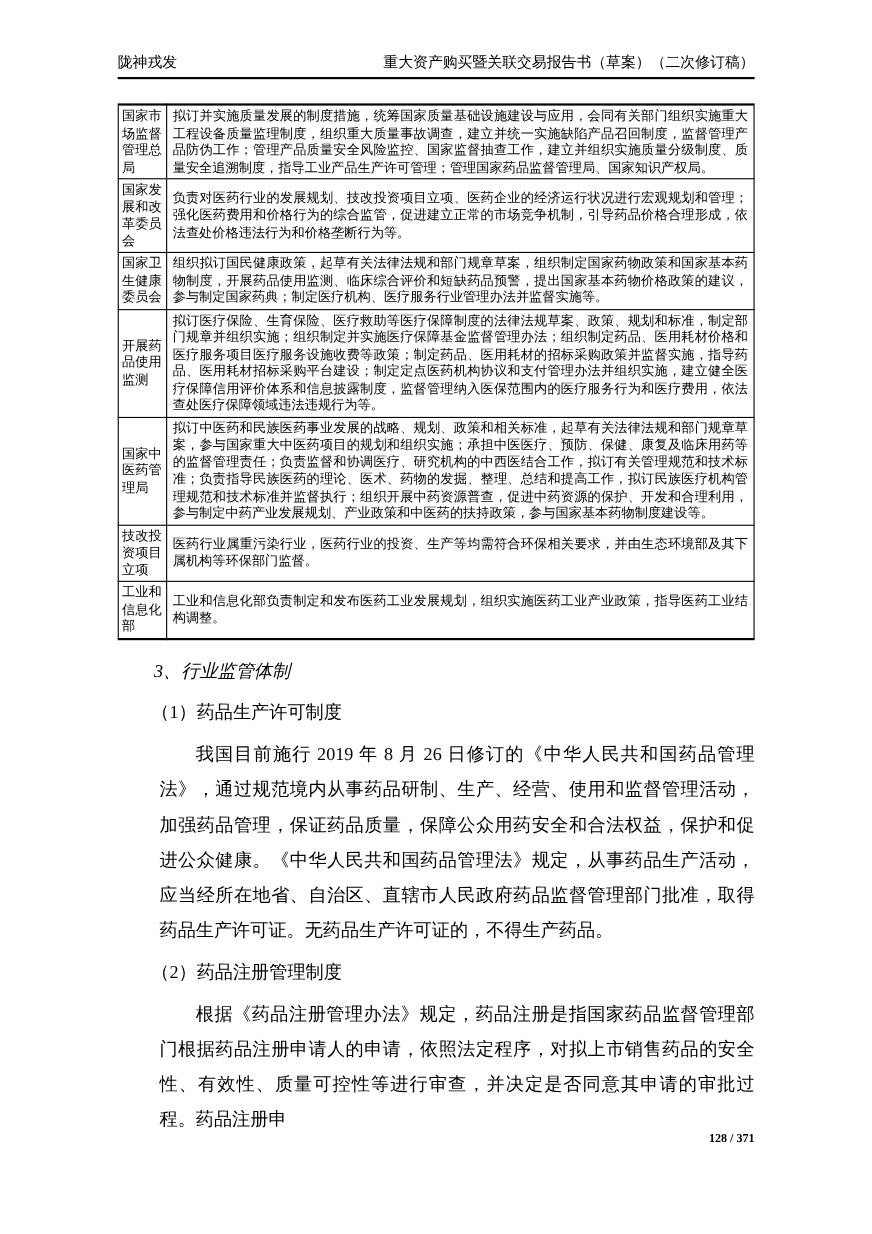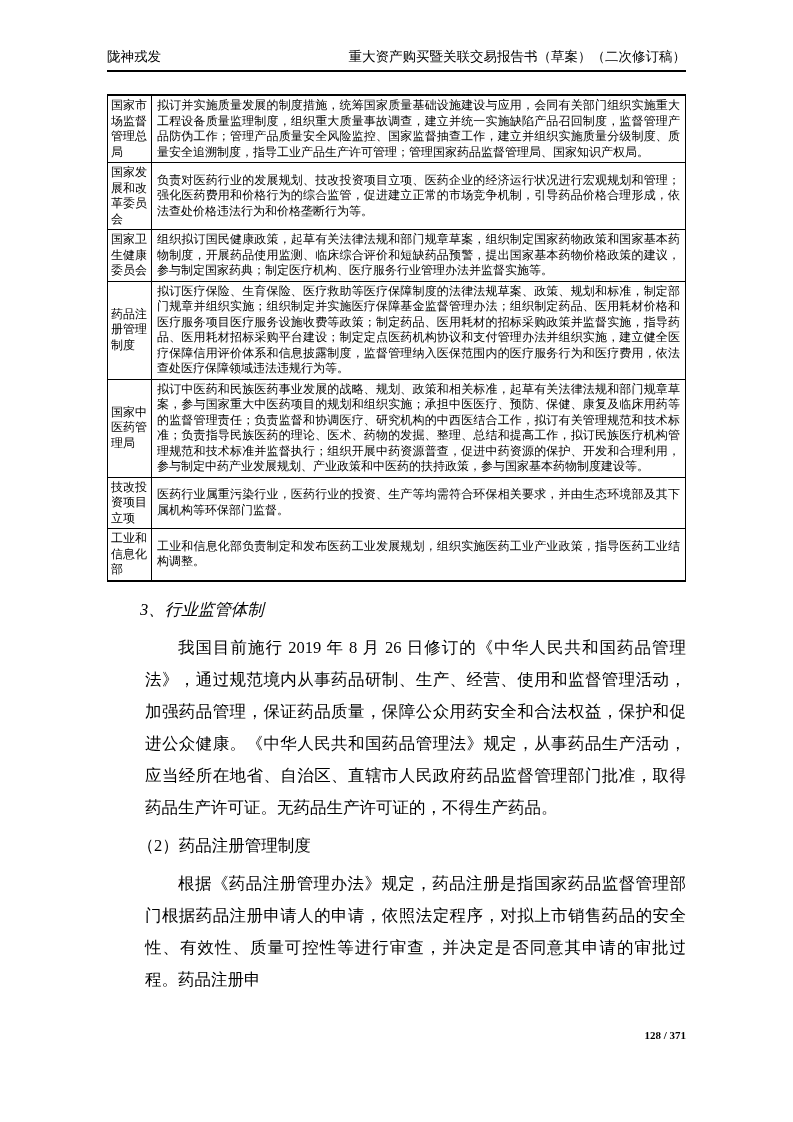--- a/index.html
+++ b/index.html
@@ -98,40 +98,41 @@
       </tr>
       <tr>
         <td class="agency">国家发展和改革委员会</td>
         <td class="duty">负责对医药行业的发展规划、技改投资项目立项、医药企业的经济运行状况进行宏观规划和管理；强化医药费用和价格行为的综合监管，促进建立正常的市场竞争机制，引导药品价格合理形成，依法查处价格违法行为和价格垄断行为等。</td>
       </tr>
       <tr>
         <td class="agency">国家卫生健康委员会</td>
         <td class="duty">组织拟订国民健康政策，起草有关法律法规和部门规章草案，组织制定国家药物政策和国家基本药物制度，开展药品使用监测、临床综合评价和短缺药品预警，提出国家基本药物价格政策的建议，参与制定国家药典；制定医疗机构、医疗服务行业管理办法并监督实施等。</td>
       </tr>
       <tr>
-        <td class="agency">药品注册管理制度</td>
+        <td class="agency">开展药品使用监测</td>
         <td class="duty">拟订医疗保险、生育保险、医疗救助等医疗保障制度的法律法规草案、政策、规划和标准，制定部门规章并组织实施；组织制定并实施医疗保障基金监督管理办法；组织制定药品、医用耗材价格和医疗服务项目医疗服务设施收费等政策；制定药品、医用耗材的招标采购政策并监督实施，指导药品、医用耗材招标采购平台建设；制定定点医药机构协议和支付管理办法并组织实施，建立健全医疗保障信用评价体系和信息披露制度，监督管理纳入医保范围内的医疗服务行为和医疗费用，依法查处医疗保障领域违法违规行为等。</td>
       </tr>
       <tr>
         <td class="agency">国家中医药管理局</td>
         <td class="duty">拟订中医药和民族医药事业发展的战略、规划、政策和相关标准，起草有关法律法规和部门规章草案，参与国家重大中医药项目的规划和组织实施；承担中医医疗、预防、保健、康复及临床用药等的监督管理责任；负责监督和协调医疗、研究机构的中西医结合工作，拟订有关管理规范和技术标准；负责指导民族医药的理论、医术、药物的发掘、整理、总结和提高工作，拟订民族医疗机构管理规范和技术标准并监督执行；组织开展中药资源普查，促进中药资源的保护、开发和合理利用，参与制定中药产业发展规划、产业政策和中医药的扶持政策，参与国家基本药物制度建设等。</td>
       </tr>
       <tr>
         <td class="agency">技改投资项目立项</td>
         <td class="duty">医药行业属重污染行业，医药行业的投资、生产等均需符合环保相关要求，并由生态环境部及其下属机构等环保部门监督。</td>
       </tr>
       <tr>
         <td class="agency">工业和信息化部</td>
         <td class="duty">工业和信息化部负责制定和发布医药工业发展规划，组织实施医药工业产业政策，指导医药工业结构调整。</td>
       </tr>
     </tbody>
   </table>
 
   <div class="sec">
     <div class="h-section">3、行业监管体制</div>
+    <div class="h-sub">（1）药品生产许可制度</div>
     <p class="body-para">我国目前施行 2019 年 8 月 26 日修订的《中华人民共和国药品管理法》，通过规范境内从事药品研制、生产、经营、使用和监督管理活动，加强药品管理，保证药品质量，保障公众用药安全和合法权益，保护和促进公众健康。《中华人民共和国药品管理法》规定，从事药品生产活动，应当经所在地省、自治区、直辖市人民政府药品监督管理部门批准，取得药品生产许可证。无药品生产许可证的，不得生产药品。</p>
     <div class="h-sub">（2）药品注册管理制度</div>
     <p class="body-para">根据《药品注册管理办法》规定，药品注册是指国家药品监督管理部门根据药品注册申请人的申请，依照法定程序，对拟上市销售药品的安全性、有效性、质量可控性等进行审查，并决定是否同意其申请的审批过程。药品注册申</p>
   </div>
 
   <div class="pageno">128 / 371</div>
 
 </div>
 
 </body></html>

